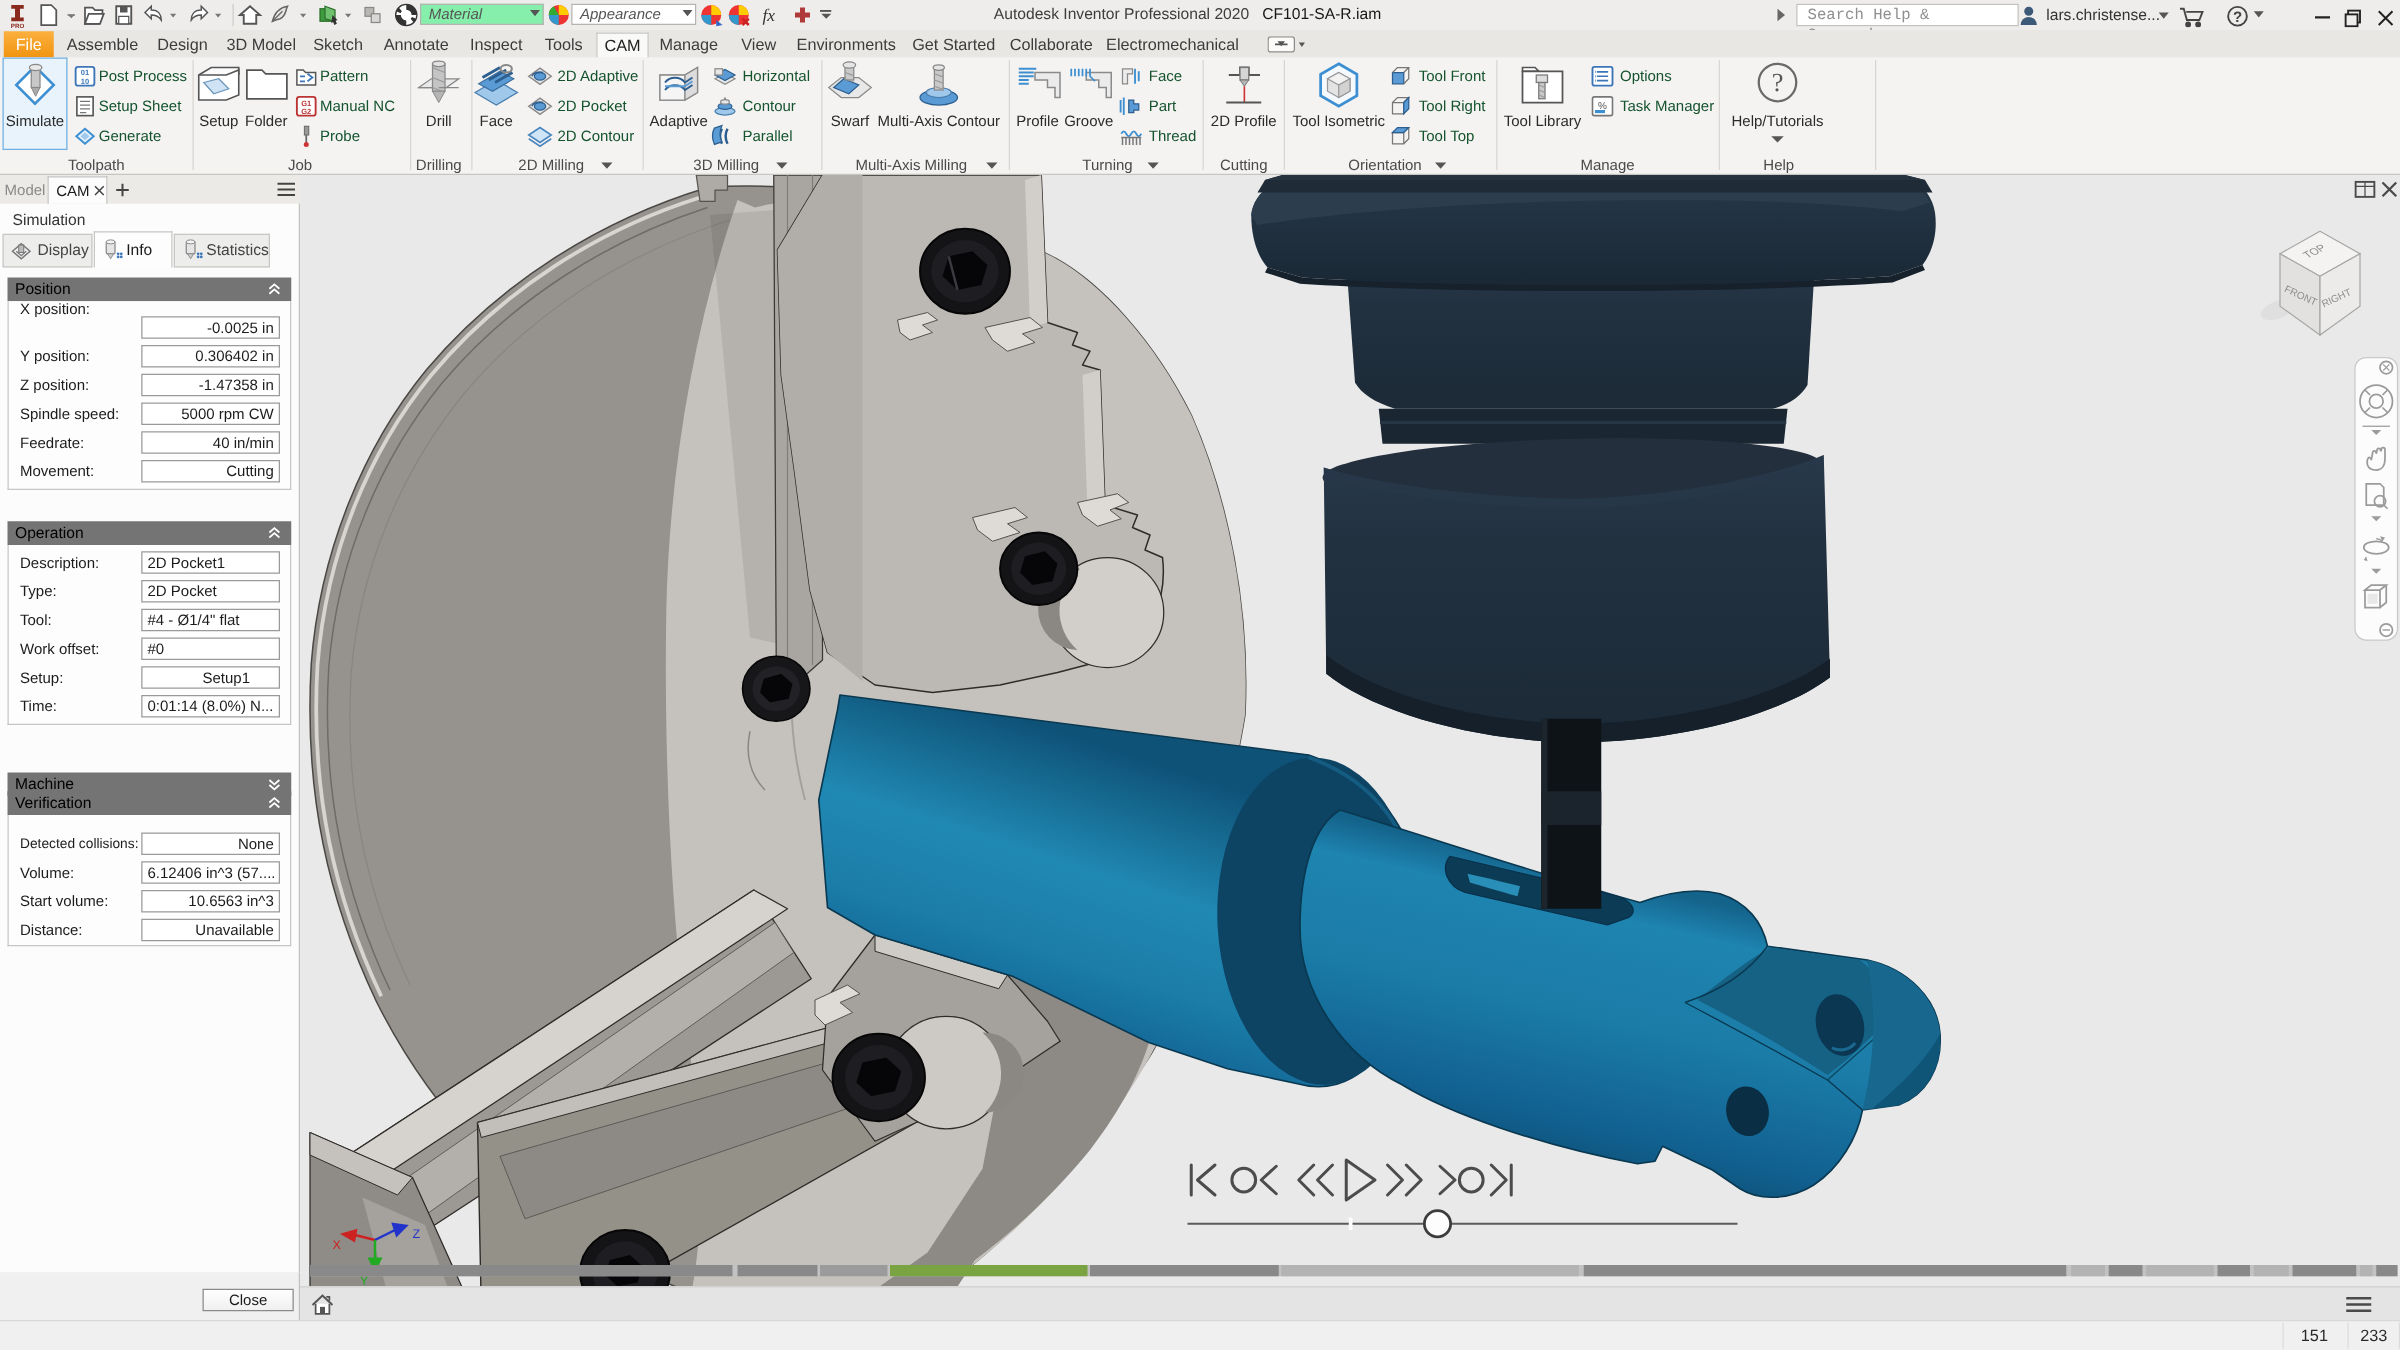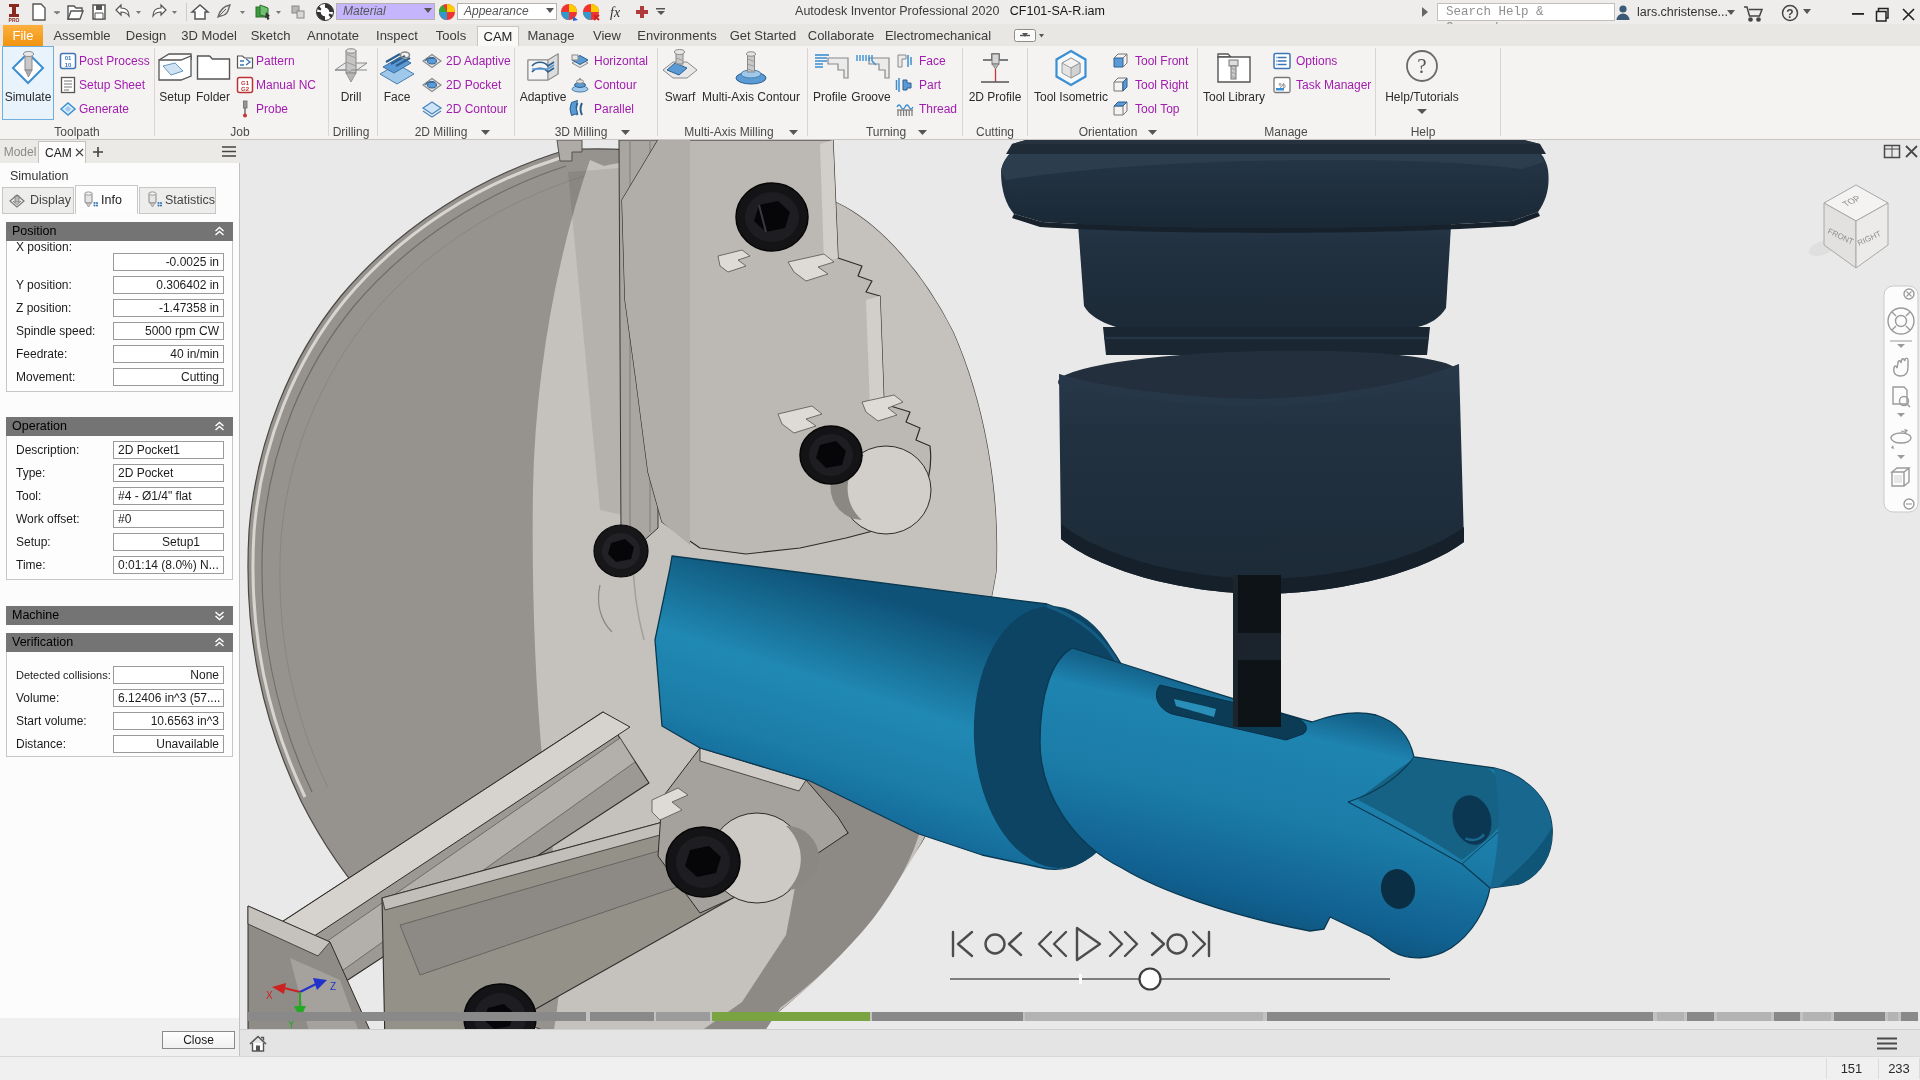--- a/index.html
+++ b/index.html
@@ -11,21 +11,21 @@
 
 #tabrow { left:0; top:24px; width:1920px; height:22px; background:#e9e7e4; }
 .rtab { position:absolute; top:2px; height:20px; line-height:20px; font-size:13px; color:#3c3c3c; text-align:center; }
 #filetab { left:3px; top:1px; width:40px; height:21px; background:linear-gradient(#fbb03f,#f1940f); color:#fff; font-size:13px; text-align:center; line-height:21px; }
 .rtab.active { background:#f9f9f8; color:#222; border:1px solid #c9c6c2; border-bottom:none; }
 
 #ribbon { left:0; top:46px; width:1920px; height:94px; background:#f4f3f1; border-bottom:1px solid #c8c6c3; }
 .gsep { position:absolute; top:2px; height:88px; width:1px; background:#d8d5d2; }
 .glabel { position:absolute; top:78px; height:16px; font-size:12px; color:#4a4a4a; text-align:center; line-height:16px; white-space:nowrap; }
 .biglabel { position:absolute; top:44px; font-size:12px; color:#2b2b2b; text-align:center; white-space:nowrap; }
-.smalllabel { position:absolute; font-size:12px; color:#a21caf; white-space:nowrap; height:16px; line-height:16px; }
+.smalllabel { position:absolute; font-size:12px; color:#14532d; white-space:nowrap; height:16px; line-height:16px; }
 
 #lpanel { left:0; top:140px; width:240px; height:878px; background:#fcfcfc; border-right:1px solid #c4c2c0; }
 #lpanel-foot { left:0; top:1018px; width:240px; height:62px; background:#f0f0f0; border-right:1px solid #c4c2c0; }
 #ltabs { left:0; top:140px; width:240px; height:23px; background:#eceae7; }
 .ltab { position:absolute; top:1px; height:22px; font-size:12.5px; line-height:22px; }
 .sechdr { position:absolute; left:6px; width:227px; height:19px; background:#747474; color:#000000; font-size:12.5px; line-height:19px; padding-left:6px; }
 .secbox { position:absolute; left:6px; width:227px; border:1px solid #c6c6c6; border-top:none; background:#fdfdfd; }
 .flabel { position:absolute; left:16px; font-size:12px; color:#1c1c1c; height:18px; line-height:18px; white-space:nowrap; }
 .fval { position:absolute; left:113px; width:111px; height:18px; border:1px solid #9a9a9a; background:#fff; font-size:12px; color:#1c1c1c; line-height:16px; padding:0 4px; white-space:nowrap; overflow:hidden; }
 .fval.r { text-align:right; }
@@ -82,21 +82,21 @@
 
   <circle cx="325" cy="12" r="8.5" fill="#fff" stroke="#333"></circle>
   <g fill="#333">
     <path d="M325 3.5 a8.5 8.5 0 0 1 8.5 8.5 l-4.2 0 a4.3 4.3 0 0 0 -4.3 -4.3 z"></path>
     <path d="M325 20.5 a8.5 8.5 0 0 1 -8.5 -8.5 l4.2 0 a4.3 4.3 0 0 0 4.3 4.3 z"></path>
     <path d="M319 6 a8.5 8.5 0 0 0 -2 3 l3.5 1.5 a4 4 0 0 1 1 -1.5 z"></path>
     <path d="M331 18 a8.5 8.5 0 0 0 2 -3 l-3.5 -1.5 a4 4 0 0 1 -1 1.5 z"></path>
   </g>
 </svg>
 
-<div class="abs" style="left:336px;top:3px;width:99px;height:17px;background:#c4b5fd;border:1px solid #b5b3b0;font-size:12px;font-style:italic;color:#555;line-height:15px;padding-left:6px;">Material</div>
+<div class="abs" style="left:336px;top:3px;width:99px;height:17px;background:#86efac;border:1px solid #b5b3b0;font-size:12px;font-style:italic;color:#555;line-height:15px;padding-left:6px;">Material</div>
 <div class="abs" style="left:424px;top:8px;width:0;height:0;border-left:4px solid transparent;border-right:4px solid transparent;border-top:5px solid #555;"></div>
 <svg class="abs" style="left:438px;top:3px" width="18" height="18" viewBox="0 0 18 18">
   <circle cx="9" cy="9" r="8" fill="#e33"></circle>
     <path d="M9 1 a8 8 0 0 1 8 8 l-8 0 z" fill="#fc0"></path>
     <path d="M9 17 a8 8 0 0 1 -8 -8 l8 0 z" fill="#39c"></path>
     <path d="M1 9 a8 8 0 0 1 4 -7 l4 7 z" fill="#3a3"></path>
 </svg>
 <div class="abs" style="left:457px;top:3px;width:100px;height:17px;background:#fff;border:1px solid #b5b3b0;font-size:12px;font-style:italic;color:#555;line-height:15px;padding-left:6px;">Appearance</div>
 <div class="abs" style="left:546px;top:8px;width:0;height:0;border-left:4px solid transparent;border-right:4px solid transparent;border-top:5px solid #555;"></div>
 <svg class="abs" style="left:560px;top:2px" width="110" height="20" viewBox="0 0 110 20">
@@ -514,21 +514,21 @@
     <div class="fval" style="top:324px;">2D Pocket</div>
   <div class="flabel" style="top:347px;">Tool:</div>
     <div class="fval" style="top:347px;">#4 - Ø1/4" flat</div>
   <div class="flabel" style="top:370px;">Work offset:</div>
     <div class="fval" style="top:370px;">#0</div>
   <div class="flabel" style="top:393px;">Setup:</div>
     <div class="fval" style="top:393px;padding-left:48px;">Setup1</div>
   <div class="flabel" style="top:416px;">Time:</div>
     <div class="fval" style="top:416px;">0:01:14 (8.0%) N...</div>
 
-  <div class="sechdr" style="top:466px;">Machine<svg class="chev" style="top:4px" width="11" height="11" viewBox="0 0 11 11">
+  <div class="sechdr" style="top:478px;">Machine<svg class="chev" style="top:4px" width="11" height="11" viewBox="0 0 11 11">
         <path d="M1.5 2 L5.5 5.5 L9.5 2 M1.5 6 L5.5 9.5 L9.5 6" fill="none" stroke="#fff" stroke-width="1.4"></path>
       </svg></div>
 
   <div class="sechdr" style="top:493px;">Verification<svg class="chev" style="top:4px" width="11" height="11" viewBox="0 0 11 11">
         <path d="M1.5 5 L5.5 1.5 L9.5 5 M1.5 9 L5.5 5.5 L9.5 9" fill="none" stroke="#fff" stroke-width="1.4"></path>
       </svg></div>
   <div class="secbox" style="top:512px;height:105px;"></div>
   <div class="flabel" style="top:526px;font-size:11px;">Detected collisions:</div>
     <div class="fval r" style="top:526px;">None</div>
   <div class="flabel" style="top:549px;">Volume:</div>

